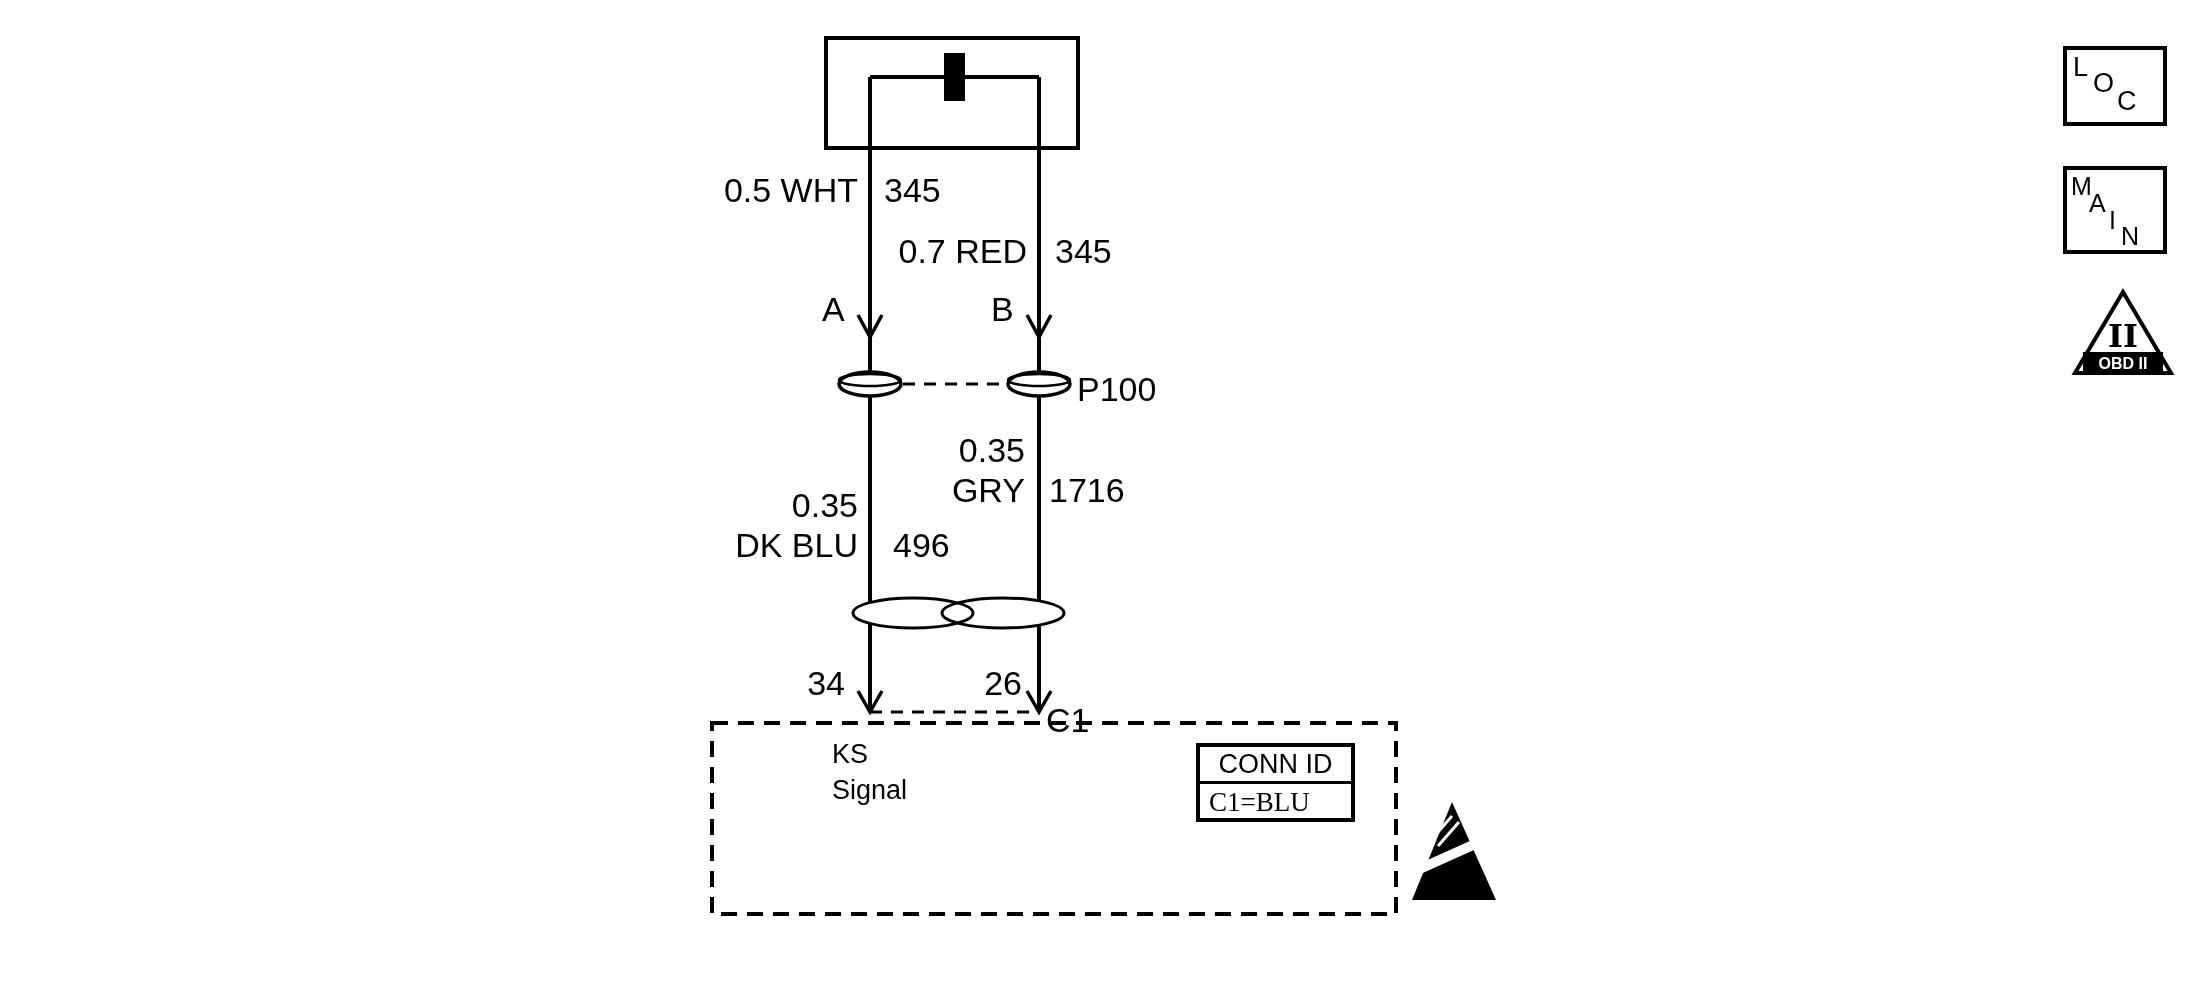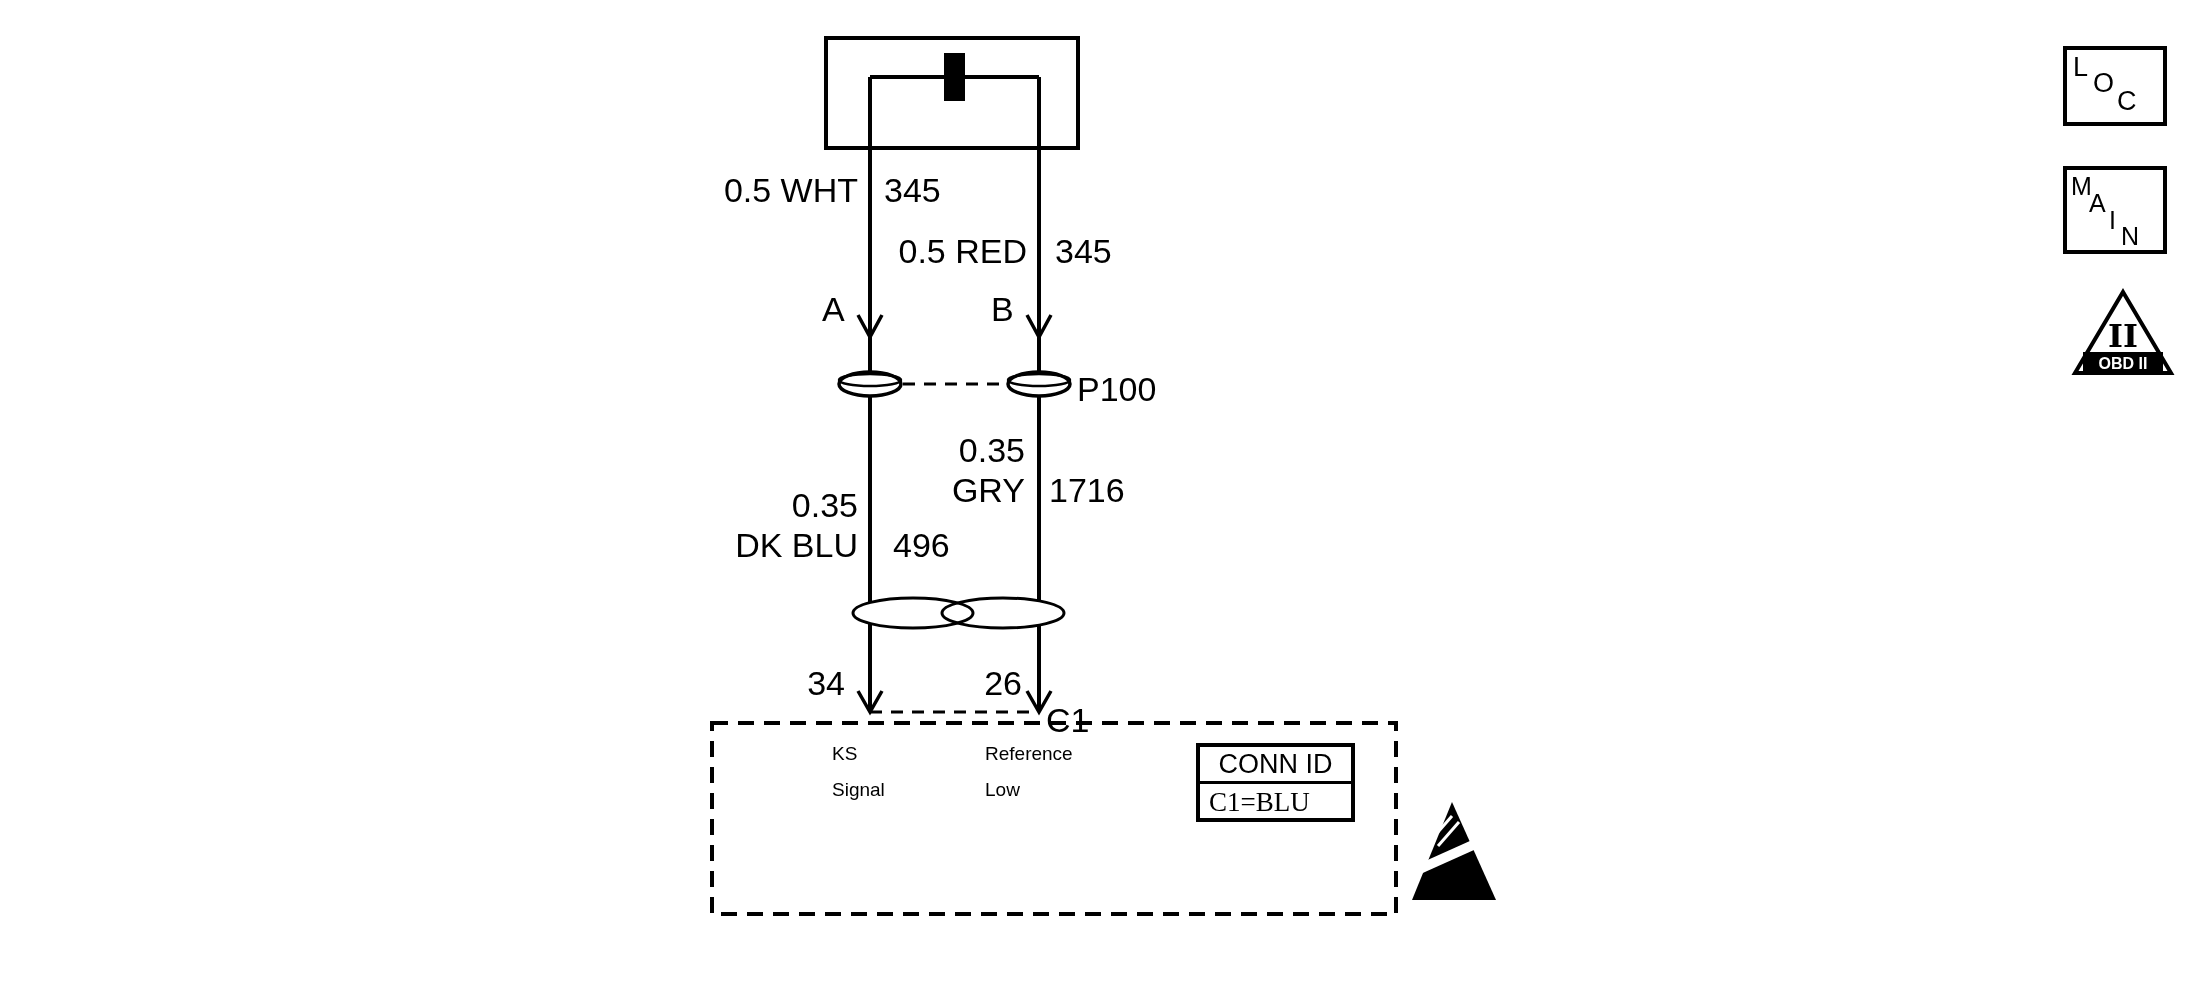--- a/index.html
+++ b/index.html
@@ -4,21 +4,21 @@
 <style>
   * { margin:0; padding:0; box-sizing:border-box; }
   html,body { background:#ffffff; }
   .canvas {
     position:relative; width:2211px; height:988px; background:#ffffff;
     font-family:"Liberation Sans", sans-serif; color:#000; overflow:hidden;
   }
   .layer { position:absolute; left:0; top:0; }
   .t { position:absolute; white-space:nowrap; font-size:34px; line-height:40px; font-weight:400; color:#000; }
   .ra { text-align:center; }
-  .small { font-size:19px; line-height:36px; }
+  .small { font-size:27px; line-height:36px; }
   .connid {
     position:absolute; left:1196px; top:743px; width:159px; height:79px;
     border:4px solid #000; background:#fff;
   }
   .connid-header {
     height:37px; border-bottom:3px solid #000; text-align:center;
     font-size:27px; line-height:34px;
   }
   .connid-value { padding-left:9px; font-size:27px; line-height:36px;font-family:Liberation Serif, serif; }
   .legend-box { position:absolute; border:4px solid #000; background:#fff; }
@@ -86,21 +86,21 @@
       <line x1="1424" y1="834" x2="1444" y2="810" stroke="#fff" stroke-width="3"></line>
       <line x1="1431" y1="840" x2="1452" y2="816" stroke="#fff" stroke-width="3"></line>
       <line x1="1438" y1="846" x2="1459" y2="822" stroke="#fff" stroke-width="3"></line>
     </g>
   </svg>
 
 
   <div class="t ra" style="right:1353px; top:170px">0.5 WHT</div>
   <div class="t" style="left:884px; top:170px">345</div>
 
-  <div class="t ra" style="right:1184px; top:231px">0.5 RED</div>
+  <div class="t ra" style="right:1184px; top:231px">0.7 RED</div>
   <div class="t" style="left:1055px; top:231px">345</div>
 
   <div class="t" style="left:822px; top:289px">A</div>
   <div class="t" style="left:991px; top:289px">B</div>
   <div class="t" style="left:1077px; top:369px">P100</div>
 
   <div class="t ra" style="right:1186px; top:430px">0.35</div>
   <div class="t ra" style="right:1186px; top:470px">GRY</div>
   <div class="t" style="left:1049px; top:470px">1716</div>
 
@@ -108,24 +108,20 @@
   <div class="t ra" style="right:1353px; top:525px">DK BLU</div>
   <div class="t" style="left:893px; top:525px">496</div>
 
   <div class="t ra" style="right:1366px; top:663px">34</div>
   <div class="t ra" style="right:1189px; top:663px">26</div>
   <div class="t" style="left:1046px; top:700px">C1</div>
 
   <div class="t small" style="left:832px; top:736px">
     <div>KS</div>
     <div>Signal</div>
-  </div>
-  <div class="t small" style="left:985px; top:736px">
-    <div>Reference</div>
-    <div>Low</div>
   </div>
 
   <div class="connid">
     <div class="connid-header">CONN ID</div>
     <div class="connid-value">C1=BLU</div>
   </div>
 
 
   <div class="legend-box loc">
     <span style="left:6px;  top:4px">L</span>

